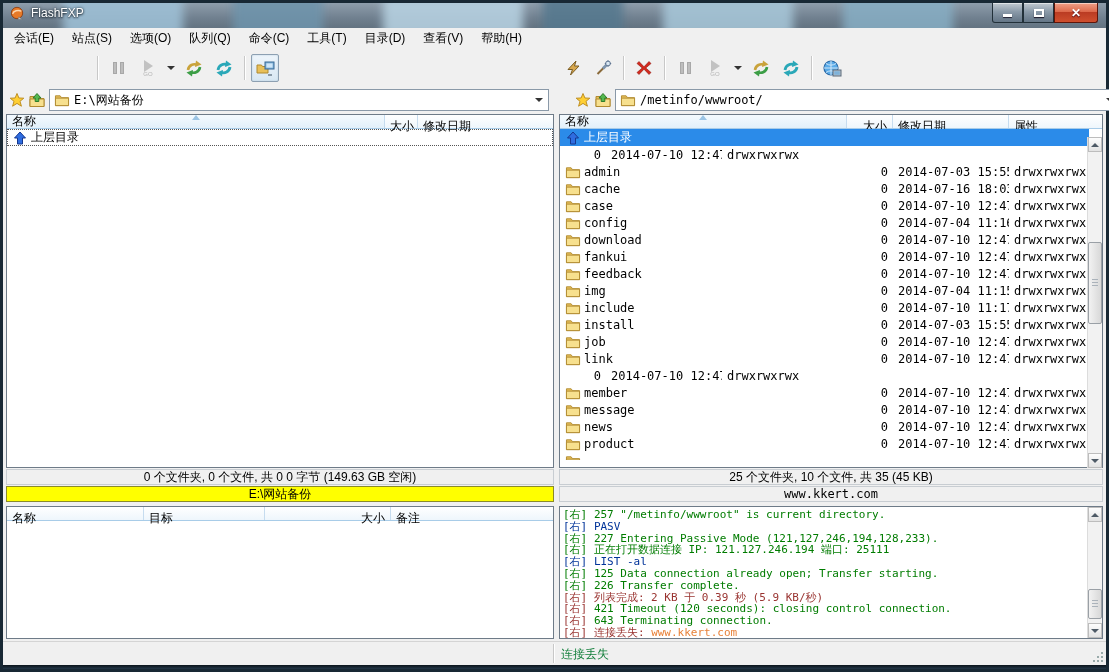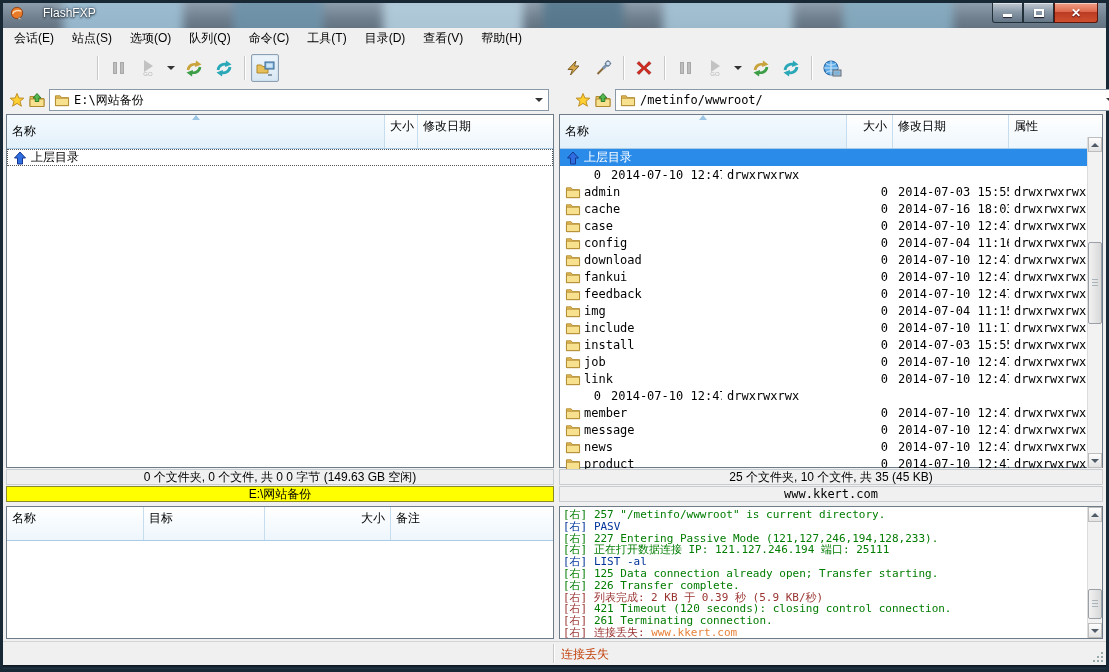--- a/index.html
+++ b/index.html
@@ -7,21 +7,21 @@
   body { font-family:"Liberation Sans", sans-serif; font-size:12px; background:#0d1a24; position:relative; }
 
   .window { position:absolute; inset:0; border:3px solid #182834; box-shadow: inset 0 0 0 1px #3d4f5e; }
   .window::after{content:"";position:absolute;left:0;right:0;bottom:0;height:4px;background:linear-gradient(#0b141c,#233748);}
 
   
   .titlebar { position:absolute; left:0; top:0; width:1103px; height:25px; overflow:hidden;
     background:linear-gradient(180deg,#8e9dab,#70808f 60%,#637381); }
   .blob { position:absolute; filter:blur(5px); opacity:.85; }
   .title-group { position:absolute; left:6px; top:3px; display:flex; align-items:center; gap:6px; z-index:3; }
-  .app-title { color:#fff; text-shadow:0 1px 2px #1e2a34, 0 0 3px #1e2a34; font-size:12px;margin-left:12px; }
+  .app-title { color:#fff; text-shadow:0 1px 2px #1e2a34, 0 0 3px #1e2a34; font-size:12px; }
   .caption-buttons { position:absolute; right:8px; top:0; display:flex; z-index:3; }
   .cap-btn { width:31px; height:20px; border:1px solid #223039; border-top:none; display:flex; align-items:center; justify-content:center;
     background:linear-gradient(180deg,rgba(255,255,255,.45),rgba(180,195,210,.25) 45%,rgba(90,110,130,.35));
     box-shadow: inset 0 1px 0 rgba(255,255,255,.5); }
   .cap-btn.min { border-radius:0 0 0 3px; }
   .cap-btn.close { width:44px; border-radius:0 0 3px 0;
     background:linear-gradient(180deg,#f0a088,#dd6a4c 45%,#b93a22 46%,#cf4f2e); border-color:#5e150a; }
   .glyph-min { width:9px; height:3px; background:#fff; box-shadow:0 1px 1px #223; margin-top:6px; }
   .glyph-max { width:10px; height:8px; border:2px solid #fff; box-shadow:0 1px 1px #223; }
   .glyph-close { color:#fff; font-weight:bold; font-size:12px; text-shadow:0 1px 1px #401; }
@@ -50,21 +50,21 @@
   .pathbar { position:absolute; top:2px; height:24px; display:flex; align-items:center; gap:4px; }
   .pb-left { left:6px; width:540px; } .pb-right { left:572px; width:545px; }
   .combo { flex:1; height:22px; background:#fff; border:1px solid #8a99a8; display:flex; align-items:center; padding:0 2px 0 4px; gap:4px; }
   .combo-text { flex:1; font-family:"DejaVu Sans Mono", monospace; font-size:12px; color:#000; white-space:nowrap; overflow:hidden; }
   .combo-dd { width:14px; display:flex; justify-content:center; }
 
   
   .pane { position:absolute; top:86px; height:354px; background:#fff; border:1px solid #6e7b88; }
   .pane-local { left:3px; width:548px; }
   .pane-remote { left:556px; width:544px; }
-  .lheader { height:34px; display:flex; background:linear-gradient(#ffffff,#eef6fc); border-bottom:1px solid #a8cce8; position:relative;font-family:Liberation Mono, monospace; }
+  .lheader { height:14px; display:flex; background:linear-gradient(#ffffff,#eef6fc); border-bottom:1px solid #a8cce8; position:relative;font-family:Liberation Mono, monospace; }
   .hcell { padding:3px 5px; border-right:1px solid #c6dcef; color:#000; position:relative; white-space:nowrap; }
   .hcell.sorted { background:linear-gradient(#f4fafe,#e2f0fa); }
   .sort-arrow { position:absolute; top:0; left:50%; margin-left:-4px; width:0; height:0;
     border-bottom:5px solid #9cc4e4; border-left:4px solid transparent; border-right:4px solid transparent; }
   .lbody { height:331px; overflow:hidden; position:relative; font-family:"DejaVu Sans Mono", monospace; font-size:12px; }
   .row { height:17px; display:flex; align-items:center; white-space:nowrap; }
   .cell { padding:0 5px; overflow:hidden; }
   .cname { display:flex; align-items:center; gap:3px; }
   .csize { text-align:right; }
   .icon16 { width:16px; height:14px; flex:0 0 16px; display:inline-flex; }
@@ -96,21 +96,21 @@
   .queue-pane { position:absolute; left:3px; top:478px; width:548px; height:133px; background:#fff; border:1px solid #6e7b88; }
   .queue-pane .hcell.q1{width:137px}.queue-pane .hcell.q2{width:121px}.queue-pane .hcell.q3{width:126px;text-align:right}.queue-pane .hcell.q4{flex:1;border-right:none}
   .log-pane { position:absolute; left:556px; top:478px; width:544px; height:133px; background:#fff; border:1px solid #6e7b88; overflow:hidden; }
   .log-lines { position:absolute; left:3px; top:2px; right:16px; font-family:"DejaVu Sans Mono", monospace; font-size:11px; line-height:11.8px; white-space:nowrap; }
   .log-pane .vscroll { top:0; height:131px; }
   .c-green{color:#007c00} .c-blue{color:#003399} .c-red{color:#993330} .c-orange{color:#e8823a}
 
   
   .statusbar { position:absolute; left:0; top:613px; width:1103px; height:24px; background:#f0f0f0; border-top:1px solid #d4d4d4; }
   .sb-divider { position:absolute; left:550px; top:2px; bottom:2px; width:1px; background:#c8c8c8; box-shadow:1px 0 0 #fff; }
-  .sb-text { position:absolute; left:558px; top:4px; color:#c2410c; }
+  .sb-text { position:absolute; left:558px; top:4px; color:#15803d; }
   .grip { position:absolute; right:2px; bottom:2px; width:12px; height:12px;
     background:
       radial-gradient(circle at 10px 10px,#9aa 1px,transparent 1.4px),
       radial-gradient(circle at 6px 10px,#9aa 1px,transparent 1.4px),
       radial-gradient(circle at 10px 6px,#9aa 1px,transparent 1.4px),
       radial-gradient(circle at 2px 10px,#9aa 1px,transparent 1.4px),
       radial-gradient(circle at 6px 6px,#9aa 1px,transparent 1.4px),
       radial-gradient(circle at 10px 2px,#9aa 1px,transparent 1.4px); }
 </style>
 </head>
@@ -660,21 +660,21 @@
     <span class="c-red">列表完成: 2 KB 于 0.39 秒 (5.9 KB/秒)</span><span></span>
   </div>
 
   <div class="log-line">
     <span class="c-red">[右]</span>
     <span class="c-green">421 Timeout (120 seconds): closing control connection.</span><span></span>
   </div>
 
   <div class="log-line">
     <span class="c-red">[右]</span>
-    <span class="c-green">261 Terminating connection.</span><span></span>
+    <span class="c-green">643 Terminating connection.</span><span></span>
   </div>
 
   <div class="log-line">
     <span class="c-red">[右]</span>
     <span class="c-red">连接丢失: </span><span class="c-orange">www.kkert.com</span>
   </div>
 </div>
       <div class="vscroll">
         <div class="sb-btn sb-up">
             <span class="sb-tri-up"></span>

